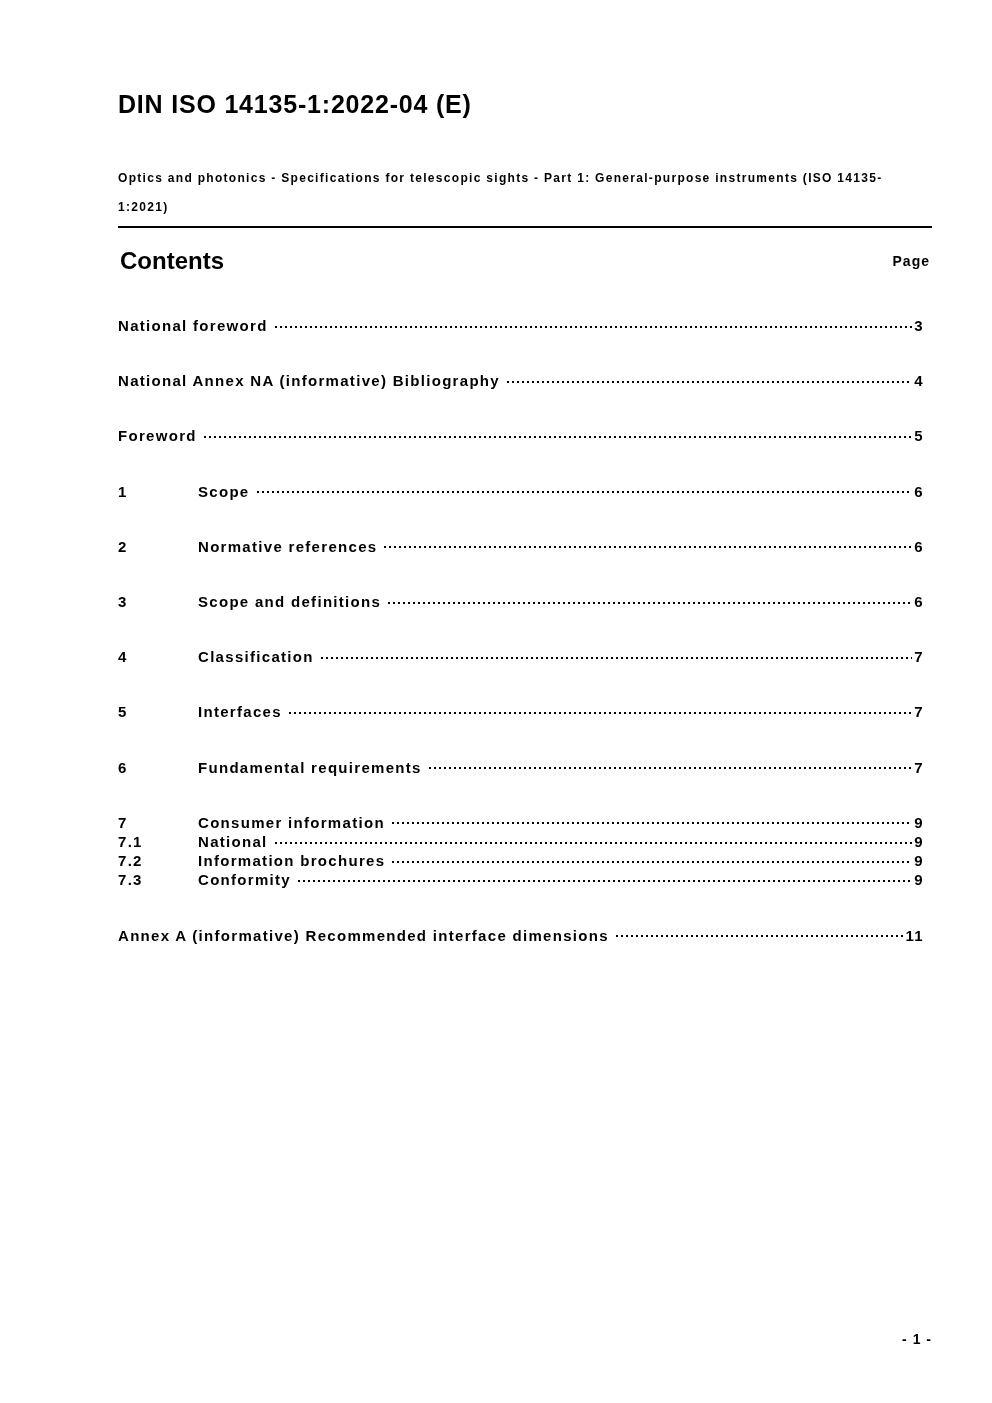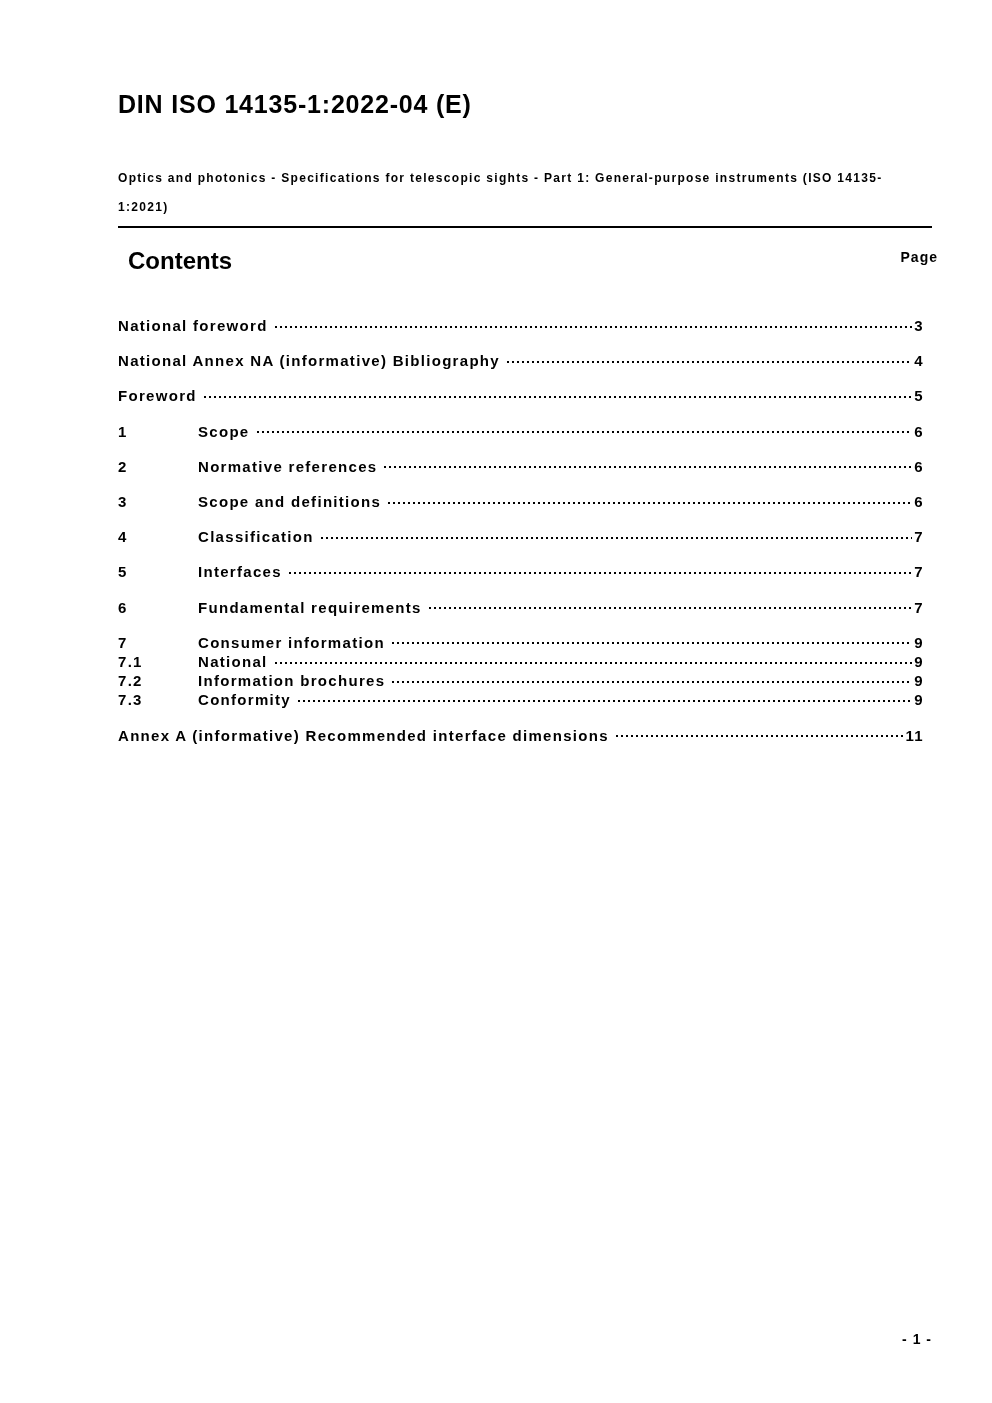--- a/index.html
+++ b/index.html
@@ -19,32 +19,32 @@
     position: absolute; top: 92px; left: 0;
     font-size: 25px; line-height: 25px; letter-spacing: 0.8px;
     white-space: nowrap;
   }
 
   .title-block { position: absolute; top: 164px; left: 0; width: 814px; }
   .doc-title { font-size: 12px; line-height: 29px; letter-spacing: 1.3px; }
   .title-rule { width: 100%; height: 2px; background: #000; margin-top: 4px; }
 
   .contents-header {
-    position: absolute; top: 249px; left: 10px; width: 814px;
-    display: flex; justify-content: space-between; align-items: flex-start;
+    position: absolute; top: 249px; left: 2px; width: 814px;
+    display: flex; justify-content: space-between; align-items: center;
   }
   .contents-heading { font-size: 24px; line-height: 24px; }
   .page-col-label { font-size: 14px; letter-spacing: 1px; padding-right: 4px; }
 
   .toc { position: absolute; top: 316px; left: 0; width: 814px; padding-right: 8px; }
   .toc-row {
     display: flex; align-items: center;
     font-size: 15px; line-height: 19.2px; letter-spacing: 1.3px;
   }
-  .toc-row.gap { margin-top: 16px; }
+  .toc-row.gap { margin-top: 36px; }
   .toc-row:first-child { margin-top: 0; }
   .toc-num { width: 80px; flex-shrink: 0; }
   .toc-label { white-space: nowrap; }
   .toc-dots {
     flex: 1 1 auto;
     height: 2px;
     margin: 0 2px 0 7px;
     position: relative; top: 1px;
     background-image: repeating-linear-gradient(to right, #000 0, #000 2px, transparent 2px, transparent 5px);
   }

